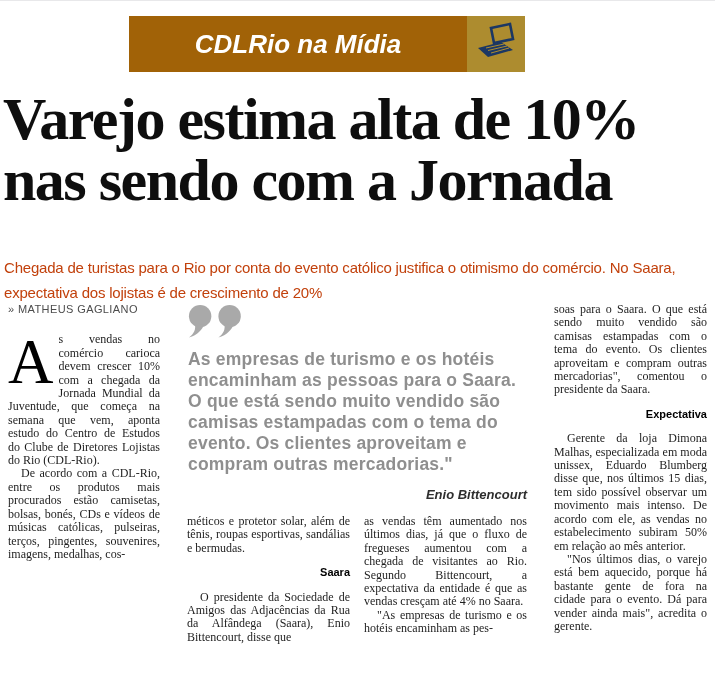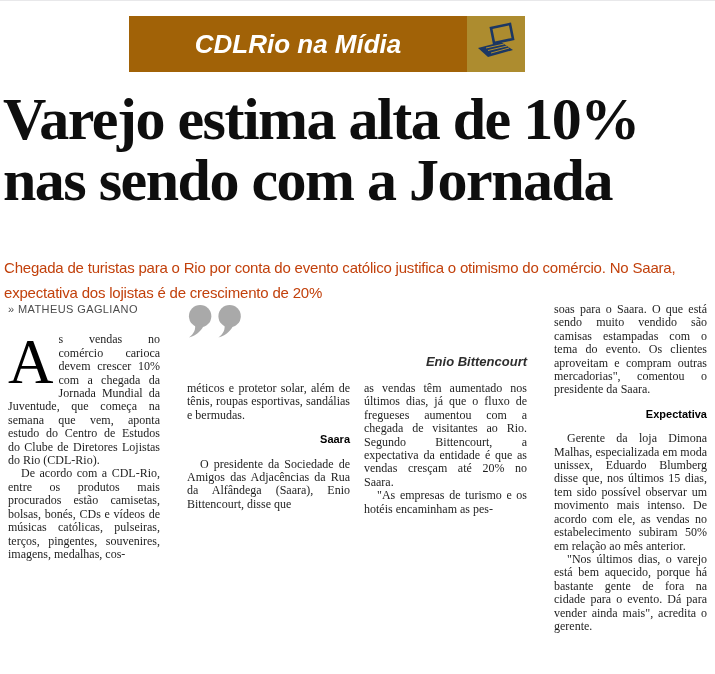--- a/index.html
+++ b/index.html
@@ -125,32 +125,33 @@
       <span class="quote-icon">
         <svg width="62" height="33" viewBox="0 0 52 28" fill="#a9a9a9">
           <circle cx="10" cy="9.5" r="9.5"></circle>
           <path d="M5.5 16 C6.5 20.5 5 24.5 0.5 27.5 C8 25.5 11.5 21 13.5 16.5 Z"></path>
           <g transform="translate(25,0)">
             <circle cx="10" cy="9.5" r="9.5"></circle>
             <path d="M5.5 16 C6.5 20.5 5 24.5 0.5 27.5 C8 25.5 11.5 21 13.5 16.5 Z"></path>
           </g>
         </svg>
       </span>
+      <div class="quote-text">As empresas de turismo e os hotéis encaminham as pessoas para o Saara. O que está sendo muito vendido são camisas estampadas com o tema do evento. Os clientes aproveitam e compram outras mercadorias."</div>
       <div class="quote-author">Enio Bittencourt</div>
     </div>
     <div class="mid-bottom">
 
       <div class="col-2">
         <p class="para">méticos e protetor solar, além de tênis, roupas esportivas, sandálias e bermudas.</p>
         <div class="subhead">Saara</div>
         <p class="para indent">O presidente da Sociedade de Amigos das Adjacências da Rua da Alfândega (Saara), Enio Bittencourt, disse que</p>
       </div>
 
       <div class="col-3">
-        <p class="para">as vendas têm aumentado nos últimos dias, já que o fluxo de fregueses aumentou com a chegada de visitantes ao Rio. Segundo Bittencourt, a expectativa da entidade é que as vendas cresçam até 20% no Saara.</p>
+        <p class="para">as vendas têm aumentado nos últimos dias, já que o fluxo de fregueses aumentou com a chegada de visitantes ao Rio. Segundo Bittencourt, a expectativa da entidade é que as vendas cresçam até 4% no Saara.</p>
         <p class="para indent">"As empresas de turismo e os hotéis encaminham as pes-</p>
       </div>
     </div>
   </div>
 
   <div class="col col-4">
     <p class="para">soas para o Saara. O que está sendo muito vendido são camisas estampadas com o tema do evento. Os clientes aproveitam e compram outras mercadorias", comentou o presidente da Saara.</p>
     <div class="subhead">Expectativa</div>
     <p class="para indent">Gerente da loja Dimona Malhas, especializada em moda unissex, Eduardo Blumberg disse que, nos últimos 15 dias, tem sido possível observar um movimento mais intenso. De acordo com ele, as vendas no estabelecimento subiram 50% em relação ao mês anterior.</p>
     <p class="para indent">"Nos últimos dias, o varejo está bem aquecido, porque há bastante gente de fora na cidade para o evento. Dá para vender ainda mais", acredita o gerente.</p>

